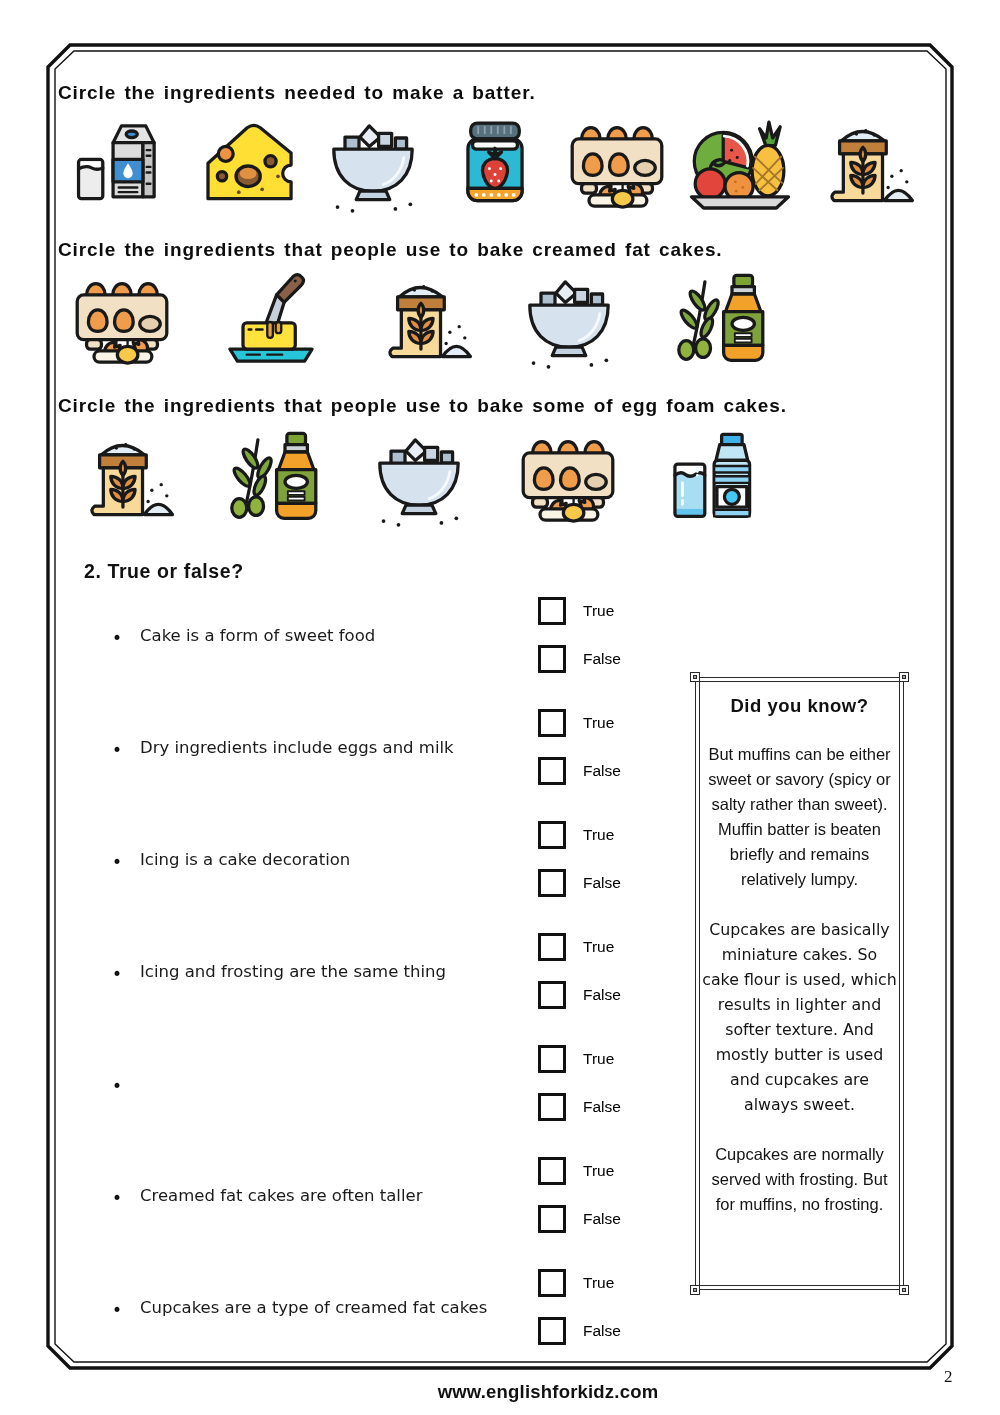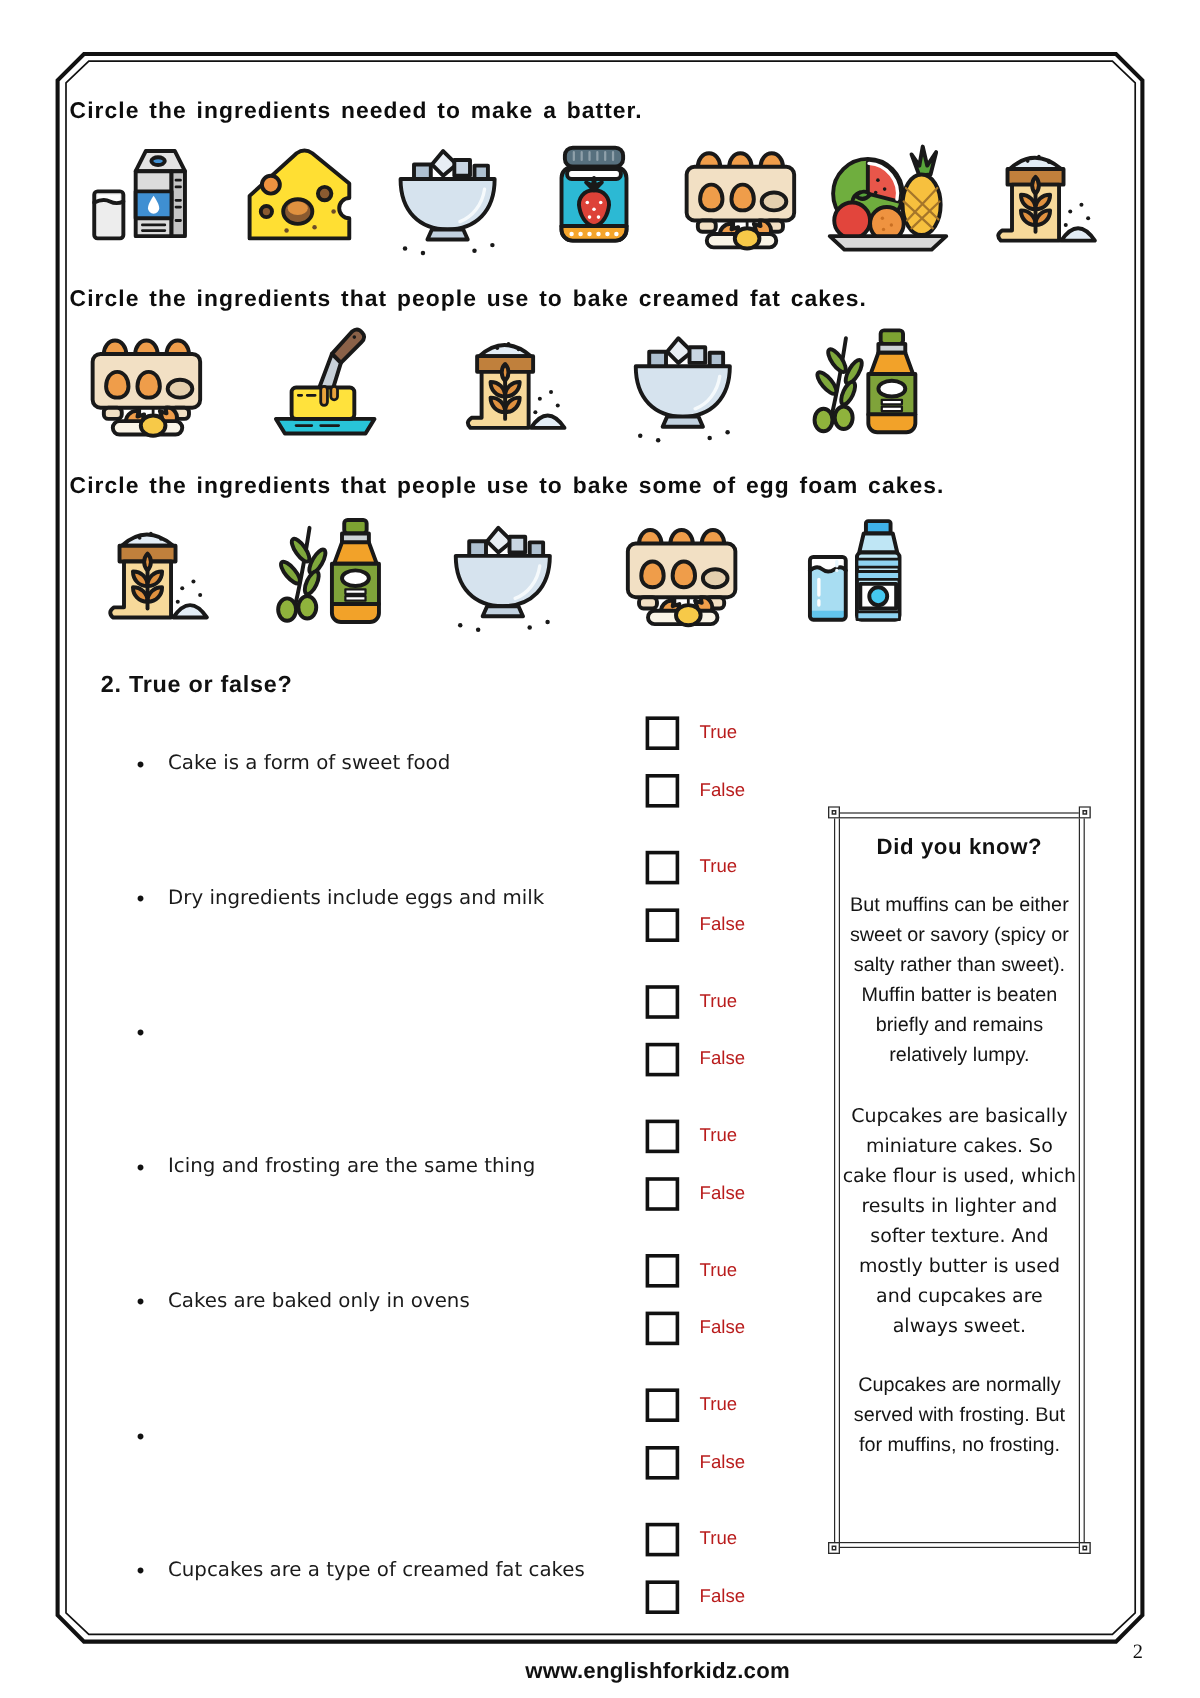--- a/index.html
+++ b/index.html
@@ -20,21 +20,21 @@
   .icon svg { width:112px; height:104px; display:block; }
 
   .quiz-heading { position:absolute; left:84px; top:560px; font-weight:bold; font-size:19.5px; letter-spacing:0.6px; }
   #quiz-rows { position:absolute; left:0; top:590px; width:1000px; }
   .quiz-row { position:relative; height:112px; }
   .bullet { position:absolute; left:112px; top:38px; font-size:17px; font-family:"DejaVu Sans", sans-serif; }
   .statement { position:absolute; left:140px; top:0; width:390px; height:90px; display:flex; align-items:center; font-family:"DejaVu Sans", sans-serif; font-size:16.5px; color:#1a1a1a; }
   .tf { position:absolute; left:538px; top:7px; }
   .tf-item { display:flex; align-items:center; height:28px; margin-bottom:20px; }
   .checkbox { width:28px; height:28px; border:3.5px solid #111; background:#fff; display:inline-block; }
-  .tf-label { margin-left:17px; font-size:15.5px; color:#b91c1c; }
+  .tf-label { margin-left:17px; font-size:15.5px; color:#000000; }
 
   .dyk { position:absolute; left:695px; top:677px; width:209px; height:613px; border:1.6px solid #2a2a2a; background:#fff; }
   .dyk::after { content:""; position:absolute; inset:3px; border:1.2px solid #2a2a2a; pointer-events:none; }
   .dyk-corner { position:absolute; width:10px; height:10px; background:#fff; border:1.3px solid #2a2a2a; box-shadow: inset 0 0 0 2px #fff, inset 0 0 0 3.2px #2a2a2a; z-index:2; }
   .c-tl { left:-6px; top:-6px; } .c-tr { right:-6px; top:-6px; }
   .c-bl { left:-6px; bottom:-6px; } .c-br { right:-6px; bottom:-6px; }
   .dyk-title { margin-top:17px; text-align:center; font-weight:bold; font-size:18.5px; letter-spacing:0.5px; }
   .dyk-body { padding:0 5px; }
   .dyk-p { text-align:center; font-size:16.5px; line-height:25px; margin-top:25px; color:#141414; }
   .dyk-p.rounded { font-family:"DejaVu Sans", sans-serif; font-size:15.8px; }
@@ -365,20 +365,21 @@
             <span class="tf-label">True</span>
           </div>
           <div class="tf-item">
             <span class="checkbox"></span>
             <span class="tf-label">False</span>
           </div>
         </div>
       </div>
       <div class="quiz-row">
         <span class="bullet">•</span>
+        <span class="statement">Icing is a cake decoration</span>
         <div class="tf">
           <div class="tf-item">
             <span class="checkbox"></span>
             <span class="tf-label">True</span>
           </div>
           <div class="tf-item">
             <span class="checkbox"></span>
             <span class="tf-label">False</span>
           </div>
         </div>
@@ -392,34 +393,34 @@
             <span class="tf-label">True</span>
           </div>
           <div class="tf-item">
             <span class="checkbox"></span>
             <span class="tf-label">False</span>
           </div>
         </div>
       </div>
       <div class="quiz-row">
         <span class="bullet">•</span>
-        <span class="statement">Cakes are baked only in ovens</span>
-        <div class="tf">
-          <div class="tf-item">
-            <span class="checkbox"></span>
-            <span class="tf-label">True</span>
-          </div>
-          <div class="tf-item">
-            <span class="checkbox"></span>
-            <span class="tf-label">False</span>
-          </div>
-        </div>
-      </div>
-      <div class="quiz-row">
-        <span class="bullet">•</span>
+        <div class="tf">
+          <div class="tf-item">
+            <span class="checkbox"></span>
+            <span class="tf-label">True</span>
+          </div>
+          <div class="tf-item">
+            <span class="checkbox"></span>
+            <span class="tf-label">False</span>
+          </div>
+        </div>
+      </div>
+      <div class="quiz-row">
+        <span class="bullet">•</span>
+        <span class="statement">Creamed fat cakes are often taller</span>
         <div class="tf">
           <div class="tf-item">
             <span class="checkbox"></span>
             <span class="tf-label">True</span>
           </div>
           <div class="tf-item">
             <span class="checkbox"></span>
             <span class="tf-label">False</span>
           </div>
         </div>

